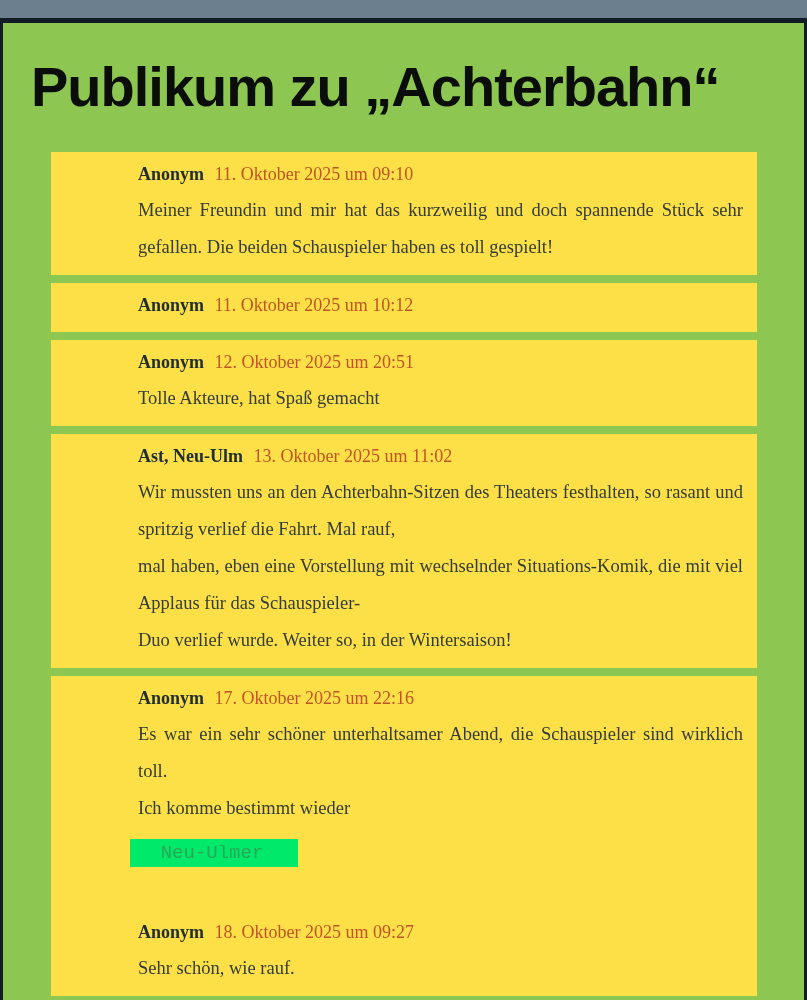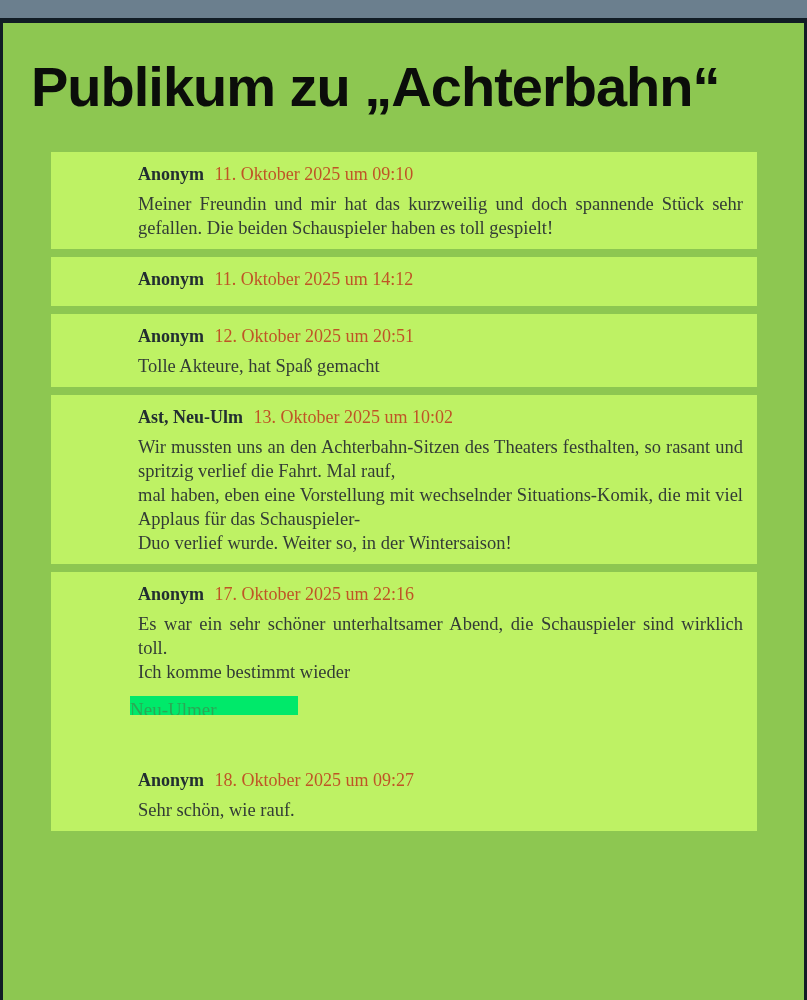--- a/index.html
+++ b/index.html
@@ -35,21 +35,21 @@
     font-size: 56px;
     line-height: 64px;
     letter-spacing: -1px;
     color: #0b0d0a;
     white-space: nowrap;
   }
   .blocks {
     margin: 33px 47px 0 48px; 
   }
   .block {
-    background: #bef264;
+    background: #fde047;
     padding: 11px 14px 9px 87px;
     margin-bottom: 8px;
   }
   .comment + .comment {
     margin-top: 54px;
   }
   .meta {
     margin: 0 0 7px 0;
     font-size: 18px;
     line-height: 22px;
@@ -60,39 +60,40 @@
     margin-right: 6px;
   }
   .date {
     color: #bf5426;
     text-decoration: none;
     cursor: pointer;
   }
   .body p {
     margin: 0;
     font-size: 18.5px;
-    line-height: 24px;
+    line-height: 37px;
     text-align: justify;
     color: #333c36;
   }
   .highlight-link {
     display: block;
     box-sizing: border-box;
     width: 168px;
-    height: 19px;
+    height: 28px;
     margin: 12px 0 0 -8px;
     background: #00e96a;
     color: #2aa855;
     font-size: 19px;
     line-height: 28px;
-    text-align: left;
+    text-align: center;
     padding-right: 4px;
     text-decoration: none;
     cursor: pointer;
     overflow: hidden;
+    font-family: Liberation Mono, monospace;
   }
 </style>
 </head>
 <body>
 
 <div class="page">
 
   <h1 class="title">Publikum zu „Achterbahn“</h1>
 
   <div class="blocks">
@@ -106,42 +107,42 @@
         <div class="body">
           <p>Meiner Freundin und mir hat das kurzweilig und doch spannende Stück sehr gefallen. Die beiden Schauspieler haben es toll gespielt!</p>
         </div>
       </article>
     </section>
 
     <section class="block">
       <article class="comment">
         <p class="meta">
           <strong class="author">Anonym</strong>
-          <a class="date">11. Oktober 2025 um 14:12</a>
+          <a class="date">11. Oktober 2025 um 10:12</a>
         </p>
       </article>
     </section>
 
     <section class="block">
       <article class="comment">
         <p class="meta">
           <strong class="author">Anonym</strong>
           <a class="date">12. Oktober 2025 um 20:51</a>
         </p>
         <div class="body">
           <p>Tolle Akteure, hat Spaß gemacht</p>
         </div>
       </article>
     </section>
 
     <section class="block">
       <article class="comment">
         <p class="meta">
           <strong class="author">Ast, Neu-Ulm</strong>
-          <a class="date">13. Oktober 2025 um 10:02</a>
+          <a class="date">13. Oktober 2025 um 11:02</a>
         </p>
         <div class="body">
           <p>Wir mussten uns an den Achterbahn-Sitzen des Theaters festhalten, so rasant und spritzig verlief die Fahrt. Mal rauf,</p>
           <p>mal haben, eben eine Vorstellung mit wechselnder Situations-Komik, die mit viel Applaus für das Schauspieler-</p>
           <p>Duo verlief wurde. Weiter so, in der Wintersaison!</p>
         </div>
       </article>
     </section>
 
     <section class="block">

